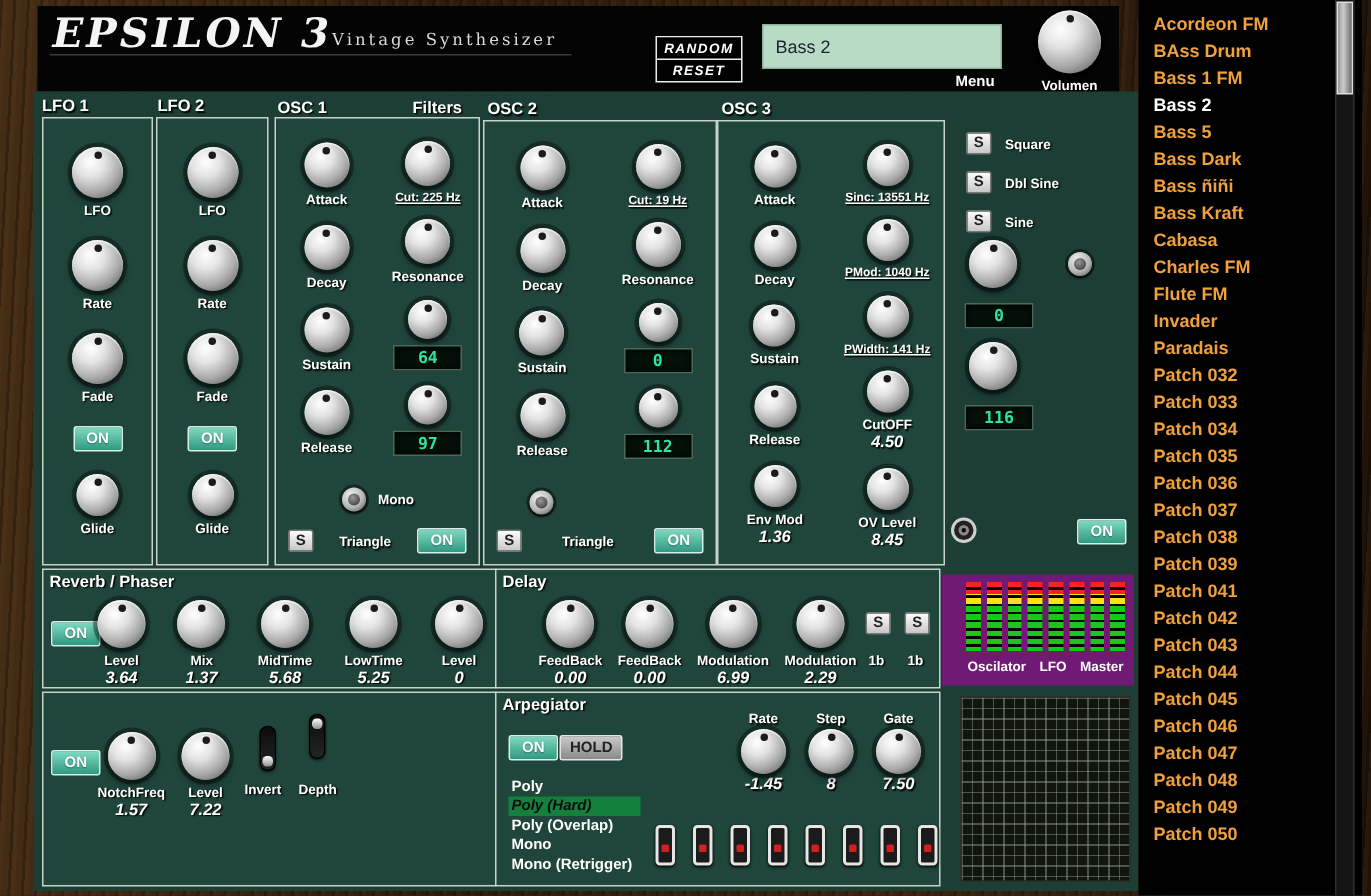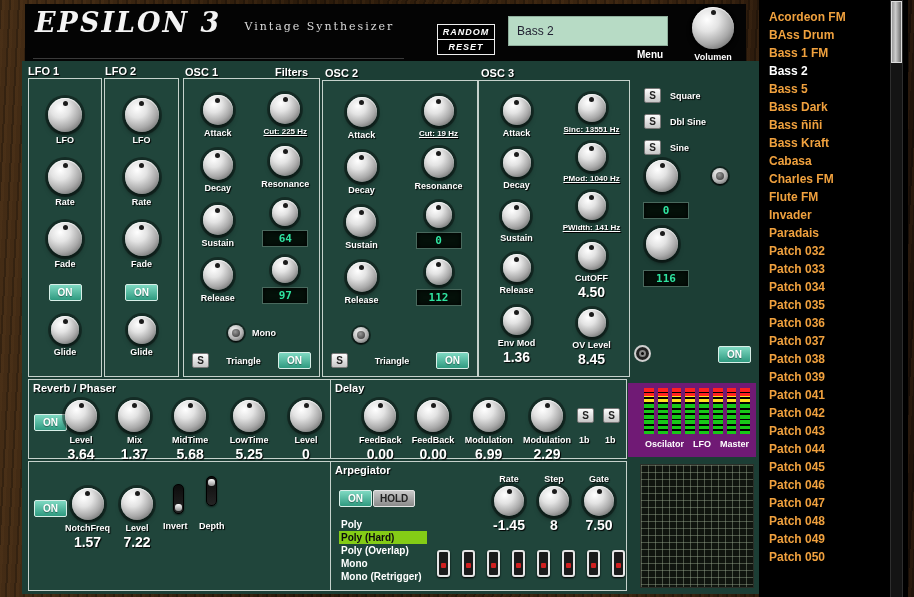--- a/index.html
+++ b/index.html
@@ -7,22 +7,22 @@
   body {
     font-family:"Liberation Sans",sans-serif; position:relative;
     background-color:#2c1b0d;
     background-image:
       repeating-linear-gradient(93deg, rgba(0,0,0,.22) 0 2px, rgba(120,80,40,.10) 2px 5px, transparent 5px 9px),
       linear-gradient(90deg, #442c15, #2a1a0a 35%, #3b2510 65%, #20130a);
   }
 
   
   .topbar { position:absolute; left:25px; top:4px; width:721px; height:57px; background:#040404; }
-  .logo { position:absolute; left:8px; top:5px; display:flex; align-items:flex-end; gap:23px;
-          border-bottom:1px solid #3a3a3a; padding:0 10px 22px 2px;justify-content:space-between; }
+  .logo { position:absolute; left:8px; top:5px; display:flex; align-items:flex-end; gap:0;
+          border-bottom:1px solid #3a3a3a; padding:0 10px 0 2px;justify-content:space-between; }
   .app-title { color:#f4f4f4; font-family:"DejaVu Serif",serif; font-style:italic; font-weight:bold;
                font-size:27px; letter-spacing:2px; line-height:1; }
   .app-sub { color:#dcdcdc; font-family:"DejaVu Serif",serif; font-size:11px; letter-spacing:2px; padding-bottom:3px; white-space:nowrap; }
   .rr { position:absolute; left:412px; top:20px; width:58px; border:1px solid #eee; }
   .rr-btn { color:#fff; font:italic bold 9px "Liberation Sans",sans-serif; text-align:center;
             letter-spacing:1px; padding:2px 0; background:#000; cursor:pointer; }
   .rr-btn:first-child { border-bottom:1px solid #eee; }
   .preset-field { position:absolute; left:483px; top:12px; width:160px; height:30px; background:#b7dbc5;
                   border:1px solid #8fae9c; color:#223; font:12px "Liberation Sans",sans-serif; padding-left:8px; }
   .menu-label { position:absolute; left:612px; top:45px; color:#fff; font:bold 10px "Liberation Sans",sans-serif; cursor:pointer; }
@@ -38,21 +38,21 @@
   .knob { border-radius:50%; position:relative; flex:none; cursor:pointer;
     background:radial-gradient(circle at 36% 30%, #ffffff, #e3e3e3 30%, #a9a9a9 62%, #585858 95%);
     box-shadow:0 0 0 3px rgba(0,0,0,.35), 0 3px 5px rgba(0,0,0,.55), inset 0 1px 1px rgba(255,255,255,.8); }
   .knob::after { content:""; position:absolute; width:5px; height:5px; background:#1b1b1b; border-radius:50%;
                  top:3px; left:50%; margin-left:-2.5px; }
   .k42{width:42px;height:42px} .k34{width:34px;height:34px} .k32{width:32px;height:32px}
   .k30{width:30px;height:30px} .k28{width:28px;height:28px} .k26{width:26px;height:26px}
   .kwrap { display:flex; flex-direction:column; align-items:center; }
   .klb { color:#fff; font-size:9px; font-weight:bold; text-shadow:1px 1px 1px #000; text-align:center; margin-top:3px; white-space:nowrap; }
   .klb8 { font-size:8px;text-decoration:underline; }
-  .kval { color:#fff; font-size:14px; font-weight:bold; text-shadow:1px 1px 1px #000; margin-top:1px; }
+  .kval { color:#fff; font-size:11px; font-weight:bold; text-shadow:1px 1px 1px #000; margin-top:1px;font-style:italic; }
   .disp { background:#041009; color:#2fe3a0; border:1px solid #49695d; box-shadow:inset 0 0 5px #000;
           font:bold 11px "DejaVu Sans Mono",monospace; text-align:center; width:46px; padding:1px 0; margin-top:4px; cursor:pointer; }
   .btn-on { background:linear-gradient(#7fd9c2,#2f9a80); border:1px solid #d8efe8; color:#fff;
             font:bold 10px "Liberation Sans",sans-serif; padding:2px 8px; border-radius:2px; cursor:pointer;
             text-shadow:0 1px 1px rgba(0,0,0,.4); }
   .btn-hold { background:linear-gradient(#c9c9c9,#8a8a8a); border:1px solid #e5e5e5; color:#222;
               font:bold 10px "Liberation Sans",sans-serif; padding:2px 6px; border-radius:2px; cursor:pointer; }
   .btn-s { width:17px; height:15px; background:linear-gradient(#fdfdfd,#c7c7c7); border:1px solid #777; color:#222;
            font:bold 10px/13px "Liberation Sans",sans-serif; text-align:center; border-radius:2px; cursor:pointer; flex:none; }
   .pushbtn { width:16px; height:16px; border-radius:50%; cursor:pointer; flex:none;
@@ -89,21 +89,21 @@
     background:linear-gradient(to bottom, #ff2020 0 18%, #ffe020 18% 32%, #18c818 32% 100%); }
   .led::after { content:""; position:absolute; inset:0;
     background:repeating-linear-gradient(to bottom, transparent 0 3.6px, #000 3.6px 5.4px); }
   .meter-labels { display:flex; justify-content:space-between; margin-top:5px; padding:0 1px; }
   .meter-labels span { color:#fff; font:bold 9px "Liberation Sans",sans-serif; }
 
   
   .arp-knob { position:absolute; width:44px; display:flex; flex-direction:column; align-items:center; top:12px; }
   .arp-modes { position:absolute; left:8px; top:56px; width:88px; }
   .arp-mode { color:#fff; font:bold 10px/13px "Liberation Sans",sans-serif; padding-left:2px; cursor:pointer; white-space:nowrap; }
-  .arp-mode.selected { background:#84cc16; color:#0c0c0c; }
+  .arp-mode.selected { background:#15803d; color:#0c0c0c;font-style:italic; }
   .mini-row { position:absolute; left:106px; top:88px; display:flex; gap:12px; }
 
   
   .grid-area { position:absolute; left:618px; top:403px; width:114px; height:124px; background-color:#10150f;
     background-image:
       repeating-linear-gradient(to right, rgba(150,165,140,.45) 0 1px, transparent 1px 7px),
       repeating-linear-gradient(to bottom, rgba(150,165,140,.45) 0 1px, transparent 1px 7px);
     border:1px solid #2a2f28; }
 
   

